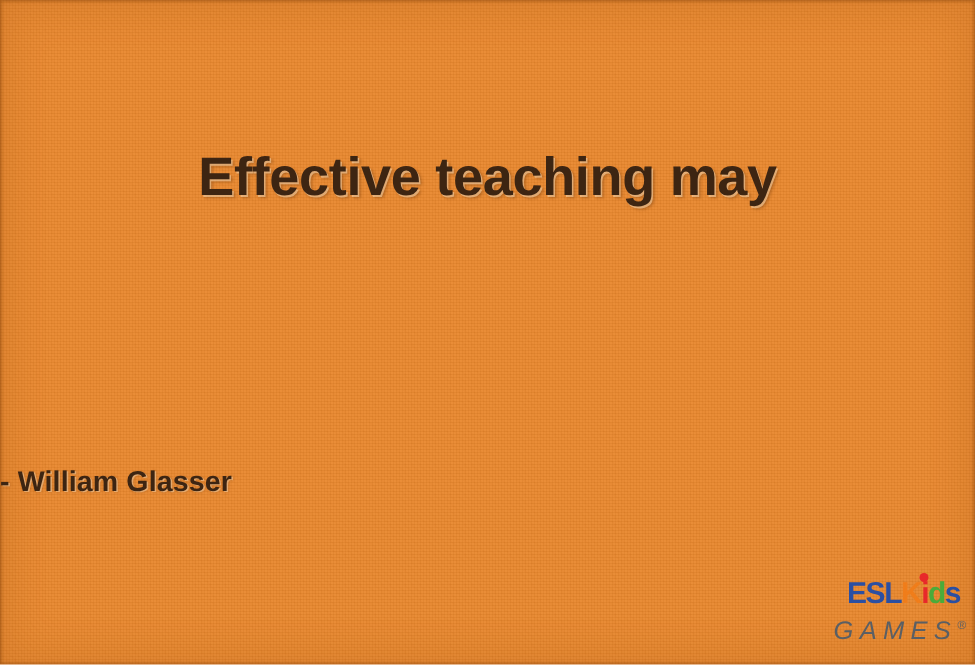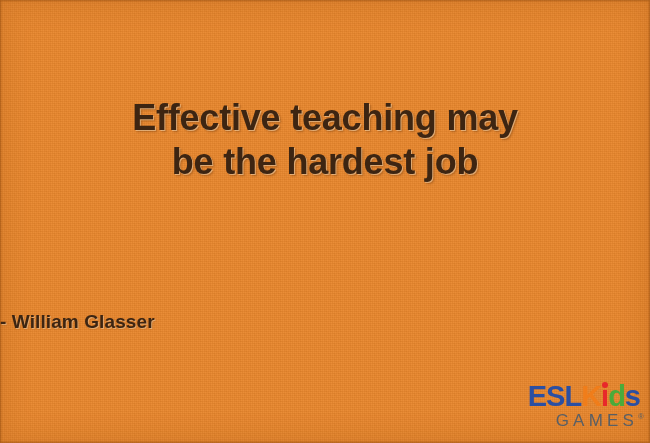--- a/index.html
+++ b/index.html
@@ -99,21 +99,21 @@
     right: 10px;
     bottom: 13px;
     text-align: right;
     line-height: 1;
     user-select: none;
   }
 
   .logo-top {
     font-family: "Liberation Sans", sans-serif;
     font-weight: bold;
-    font-size: 29px;
+    font-size: 20px;
     line-height: 27px;
     letter-spacing: -1px;
     white-space: nowrap;
   }
 
   .logo-top span { display: inline-block; }
 
   .logo-i-wrap {
     position: relative;
     display: inline-block;
@@ -132,20 +132,21 @@
   .logo-bottom {
     font-family: "Liberation Sans", sans-serif;
     font-weight: normal;
     font-size: 17px;
     line-height: 19px;
     letter-spacing: 4.2px;
     color: #5a5f64;
     margin-top: 1px;
     margin-right: -4px;
     white-space: nowrap;
+    font-style: italic;
   }
 
   .logo-tm {
     font-size: 8px;
     line-height: 8px;
     letter-spacing: 0;
     vertical-align: super;
     color: #5a5f64;
   }
 </style>
@@ -154,21 +155,20 @@
 
 <div id="poster">
 
   <div id="grain"></div>
   <div id="vignette"></div>
 
   <div id="content">
 
     <div class="quote-block">
       <div class="quote-line">Effective teaching may</div>
-      <div class="quote-line">be the hardest job</div>
     </div>
 
     <div class="attribution">- William Glasser</div>
 
     <div id="logo">
       <div class="logo-top">
         <span style="color:#2b4fa2">E</span><span style="color:#2b4fa2">S</span><span style="color:#2b4fa2">L</span><span style="color:#f07d1a">K</span><span class="logo-i-wrap"><span class="logo-i-dot"></span><span style="color:#e8282a">i</span></span><span style="color:#4aab3a">d</span><span style="color:#2b4fa2">s</span>
       </div>
       <div class="logo-bottom"><span>GAMES</span><span class="logo-tm">®</span></div>
     </div>

